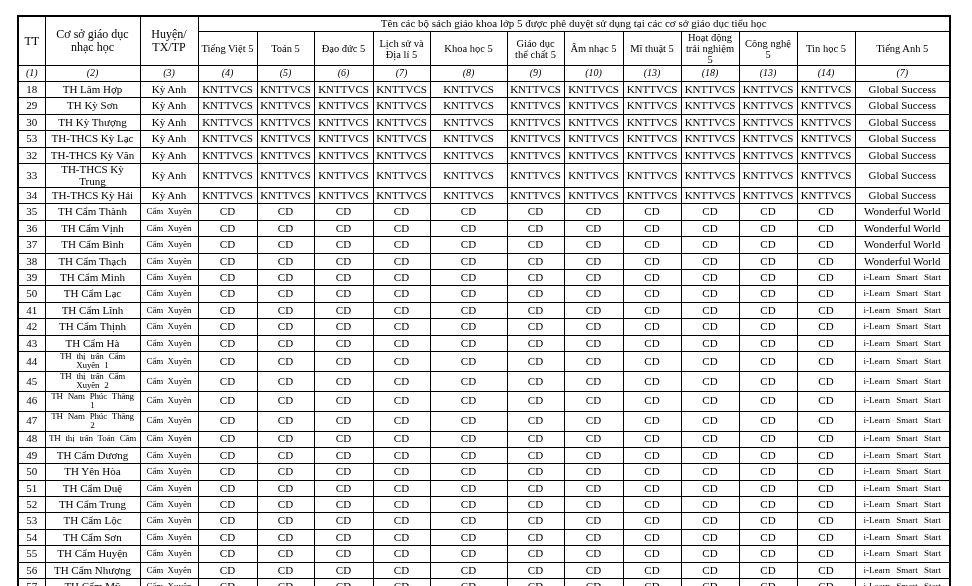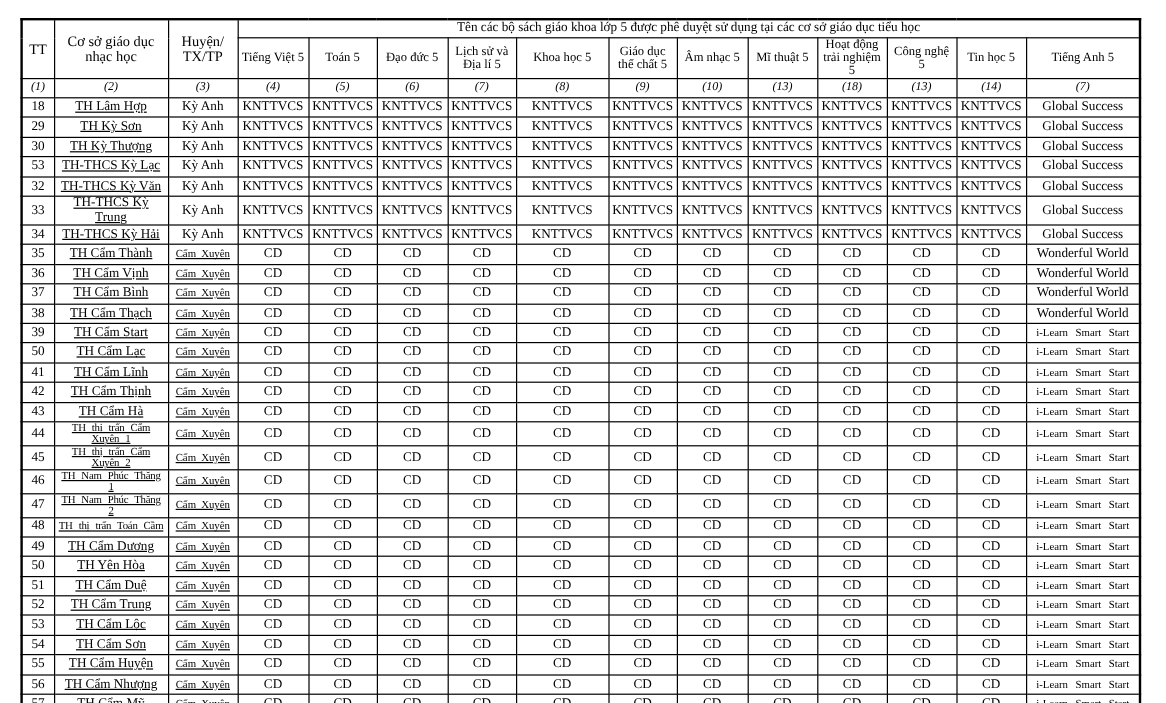--- a/index.html
+++ b/index.html
@@ -25,23 +25,23 @@
     white-space:normal;
     text-align:center;
     vertical-align:middle;
     line-height:1.05;
   }
   tr.h1 th{height:14px;font-weight:normal;font-size:11px;}
   tr.h1 th.rspan{font-size:12px;margin-left:28px;}
   tr.h2 th{height:30px;font-weight:normal;font-size:10.5px;}
   tr.h3 td{height:15px;font-style:italic;font-size:10px;font-weight:normal;}
   tbody td{height:15.4px;font-size:11px;line-height:1;}
-  td.school{text-align:left;padding-left:4px;white-space:nowrap;text-decoration:underline;}
+  td.school{text-align:left;padding-left:4px;white-space:nowrap;}
   .cond{font-size:9px;word-spacing:3px;letter-spacing:-0.2px;margin-left:32px;}
-  .cond2{font-size:9px;word-spacing:2px;text-decoration:underline;}
+  .cond2{font-size:9px;word-spacing:2px;}
   .cond3{font-size:9px;word-spacing:4px;}
 </style>
 </head>
 <body>
 
 <div class="page">
   <table class="doc">
     <colgroup>
       <col style="width:27px">
         <col style="width:95px">
@@ -281,21 +281,21 @@
           <td>CD</td>
           <td>CD</td>
           <td>CD</td>
           <td>CD</td>
           <td>CD</td>
           <td>CD</td>
           <td>Wonderful World</td>
         </tr>
         <tr>
           <td>39</td>
-          <td class="school">TH Cẩm Start</td>
+          <td class="school">TH Cẩm Minh</td>
           <td class="cond2">Cẩm Xuyên</td>
           <td>CD</td>
           <td>CD</td>
           <td>CD</td>
           <td>CD</td>
           <td>CD</td>
           <td>CD</td>
           <td>CD</td>
           <td>CD</td>
           <td>CD</td>

